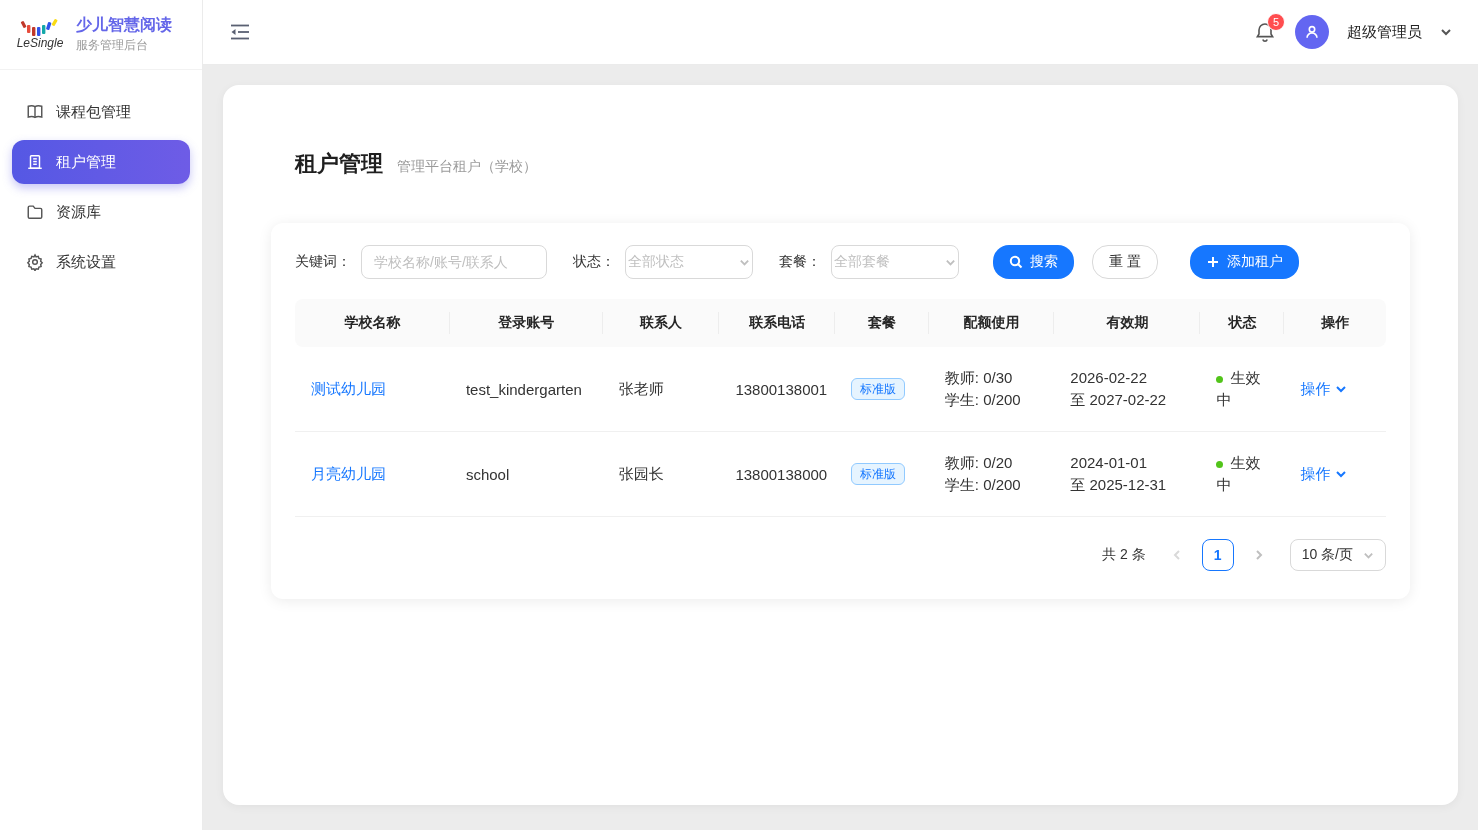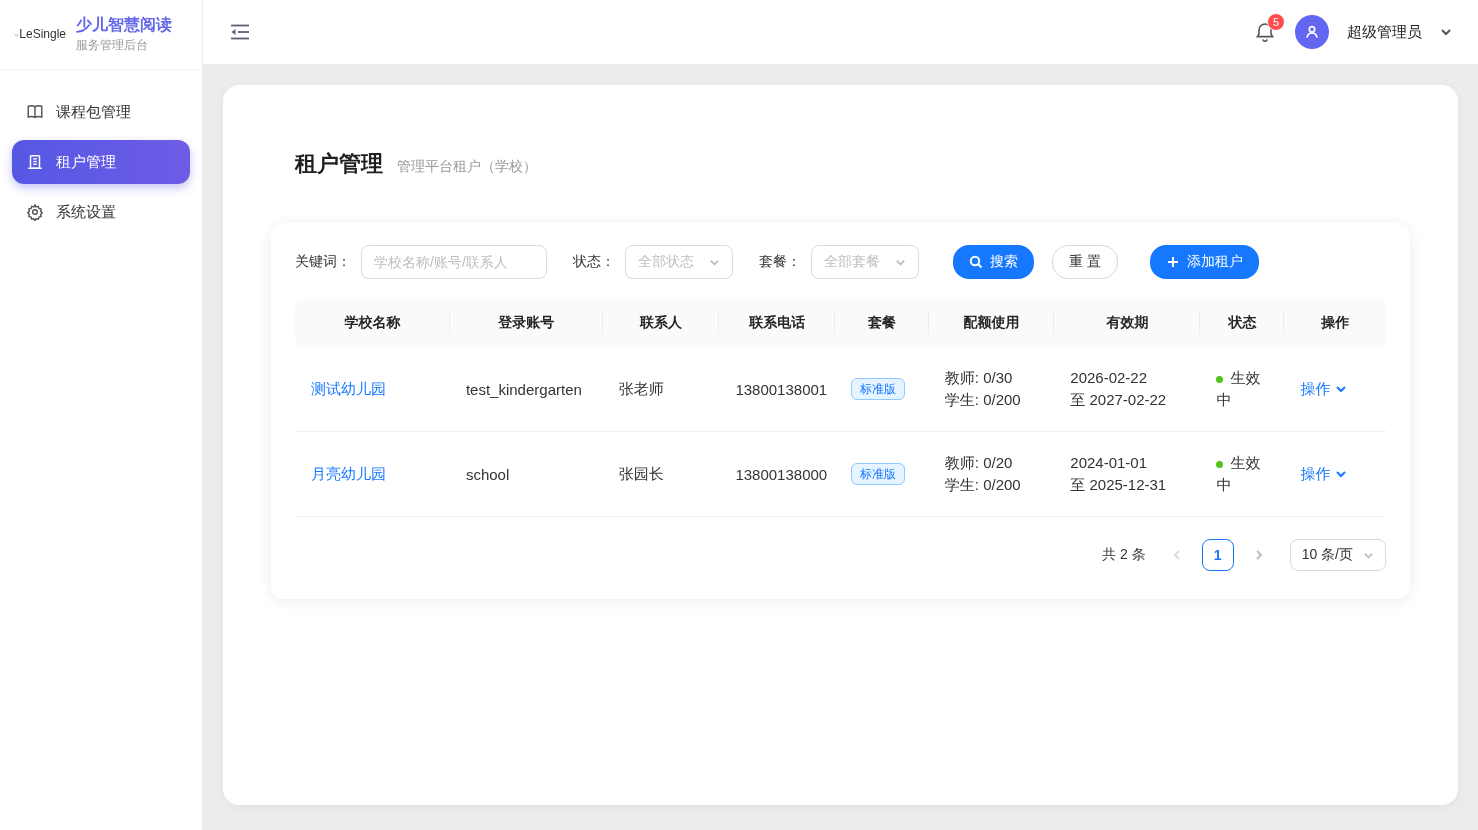--- a/index.html
+++ b/index.html
@@ -2,21 +2,21 @@
 <html><head>
 <meta charset="utf-8">
 <style>
   * { margin:0; padding:0; box-sizing:border-box; }
   html,body { width:1478px; height:830px; font-family:"Liberation Sans","DejaVu Sans",sans-serif; background:#ececec; overflow:hidden; }
   .app { width:1478px; height:830px; display:flex; }
 
   
   .sidebar { width:203px; background:#fff; border-right:1px solid #ebebeb; flex-shrink:0; display:flex; flex-direction:column; }
   .logo-area { height:70px; display:flex; align-items:center; gap:10px; padding:0 14px; border-bottom:1px solid #f2f2f2; }
-  .logo-mark { display:flex; flex-direction:row; align-items:center; width:52px; }
+  .logo-mark { display:flex; flex-direction:column; align-items:center; width:52px;font-style:italic; }
   .logo-bars { height:18px; display:block; }
   .logo-text { font-size:12px; color:#333; letter-spacing:0; margin-top:-1px; }
   .brand-title { font-size:16px; font-weight:bold; color:#6466e9; line-height:1.3; }
   .brand-sub { font-size:12px; color:#999; margin-top:2px; }
   .menu { padding:20px 12px; }
   .menu-item { height:44px; display:flex; align-items:center; gap:12px; padding:0 14px; margin-bottom:6px; border-radius:12px; font-size:15px; color:#333; cursor:pointer; }
   .menu-item svg { width:18px; height:18px; stroke:#555; fill:none; stroke-width:1.6; flex-shrink:0; }
   .menu-item.active { background:linear-gradient(90deg,#5558e4,#6e5ce6); color:#fff; box-shadow:0 4px 10px rgba(94,92,230,.35); }
   .menu-item.active svg { stroke:#fff; }
 
@@ -40,21 +40,21 @@
   .page-title { font-size:22px; font-weight:bold; color:#1f1f1f; }
   .page-sub { font-size:14px; color:#9a9a9a; }
 
   .panel { background:#fff; border-radius:12px; box-shadow:0 2px 14px rgba(0,0,0,.08); padding:22px 24px 28px; }
 
   
   .filters { display:flex; align-items:center; gap:10px; margin-bottom:20px; }
   .f-label { font-size:14px; color:#333; white-space:nowrap; }
   .f-input { width:186px; height:34px; border:1px solid #d9d9d9; border-radius:8px; padding:0 12px; font-size:14px; color:#333; font-family:inherit; }
   .f-input::placeholder { color:#bfbfbf; }
-  .f-select { width:108px; height:34px; border:1px solid #d9d9d9; border-radius:8px; padding:0 12px; font-size:14px; color:#bfbfbf; display:flex; align-items:center; justify-content:space-between; cursor:pointer; background:#fff; }
+  .f-select { width:128px; height:34px; border:1px solid #d9d9d9; border-radius:8px; padding:0 2px; font-size:14px; color:#bfbfbf; display:flex; align-items:center; justify-content:space-between; cursor:pointer; background:#fff; }
   .f-select svg { width:11px; height:11px; stroke:#bfbfbf; fill:none; stroke-width:2; }
   .gap { width:6px; }
   .btn { height:34px; border-radius:16px; display:inline-flex; align-items:center; gap:7px; padding:16px 16px; font-size:14px; cursor:pointer; border:none; font-family:inherit; white-space:nowrap; }
   .btn-primary { background:#1677ff; color:#fff; }
   .btn-default { background:#fff; color:#333; border:1px solid #d9d9d9; margin-left:8px; }
   .btn-add { margin-left:22px; }
   .btn svg { width:14px; height:14px; stroke:currentColor; fill:none; stroke-width:2; }
 
   
   table { width:100%; border-collapse:collapse; table-layout:fixed; }
@@ -117,20 +117,26 @@
       </div>
       <div class="menu-item active">
         <svg viewBox="0 0 20 20">
             <rect x="5" y="3" width="10" height="14" rx="1"></rect>
             <line x1="2.5" y1="17" x2="17.5" y2="17"></line>
             <line x1="8" y1="6.5" x2="12" y2="6.5"></line>
             <line x1="8" y1="9.5" x2="12" y2="9.5"></line>
             <line x1="8" y1="12.5" x2="12" y2="12.5"></line>
           </svg>
         <span>租户管理</span>
+      </div>
+      <div class="menu-item">
+        <svg viewBox="0 0 20 20">
+            <path d="M2.5 5 a1.5 1.5 0 0 1 1.5-1.5 h4 l2 2.5 h6 a1.5 1.5 0 0 1 1.5 1.5 v8 a1.5 1.5 0 0 1-1.5 1.5 h-12 a1.5 1.5 0 0 1-1.5-1.5 Z"></path>
+          </svg>
+        <span>资源库</span>
       </div>
       <div class="menu-item">
         <svg viewBox="0 0 20 20">
             <circle cx="10" cy="10" r="2.6"></circle>
             <path d="M10 2.2 l1.2 2.1 2.4-.5 .8 2.3 2.4 .6 -.5 2.4 1.7 1.8 -1.7 1.8 .5 2.4 -2.4 .6 -.8 2.3 -2.4-.5 -1.2 2.1 -1.2-2.1 -2.4 .5 -.8-2.3 -2.4-.6 .5-2.4 -1.7-1.8 1.7-1.8 -.5-2.4 2.4-.6 .8-2.3 2.4 .5 Z"></path>
           </svg>
         <span>系统设置</span>
       </div>
     </nav>
   </aside>

